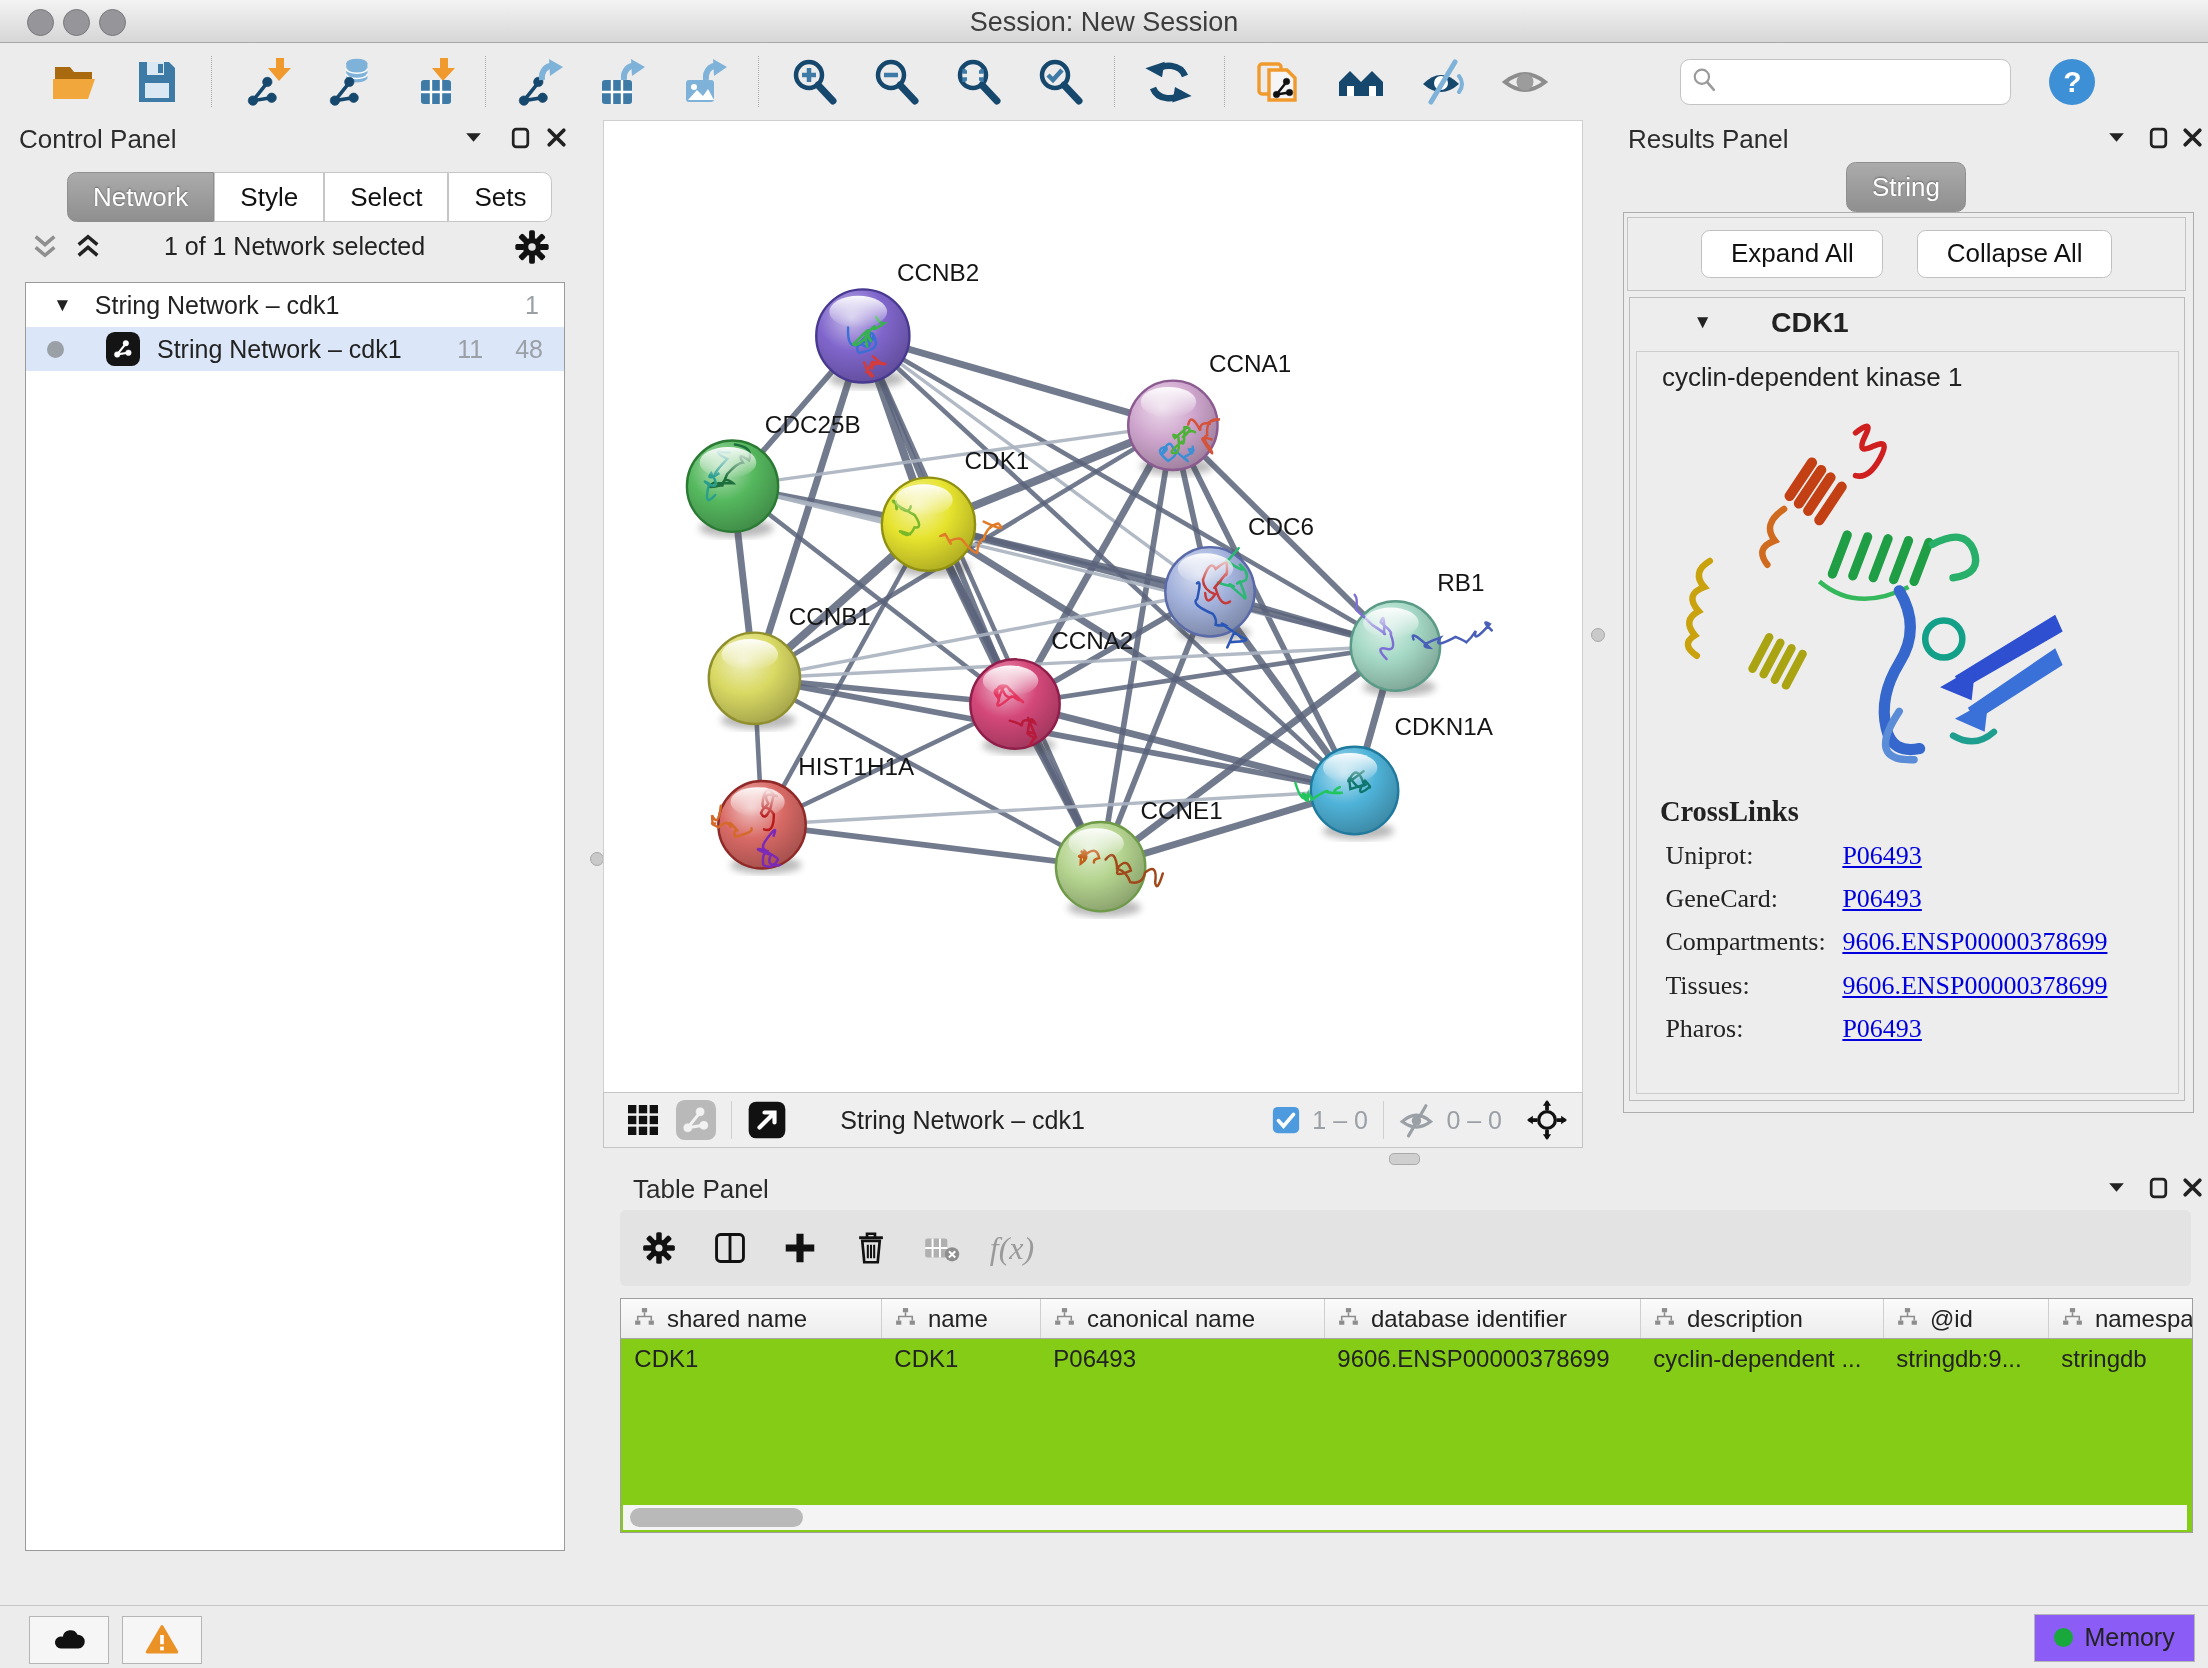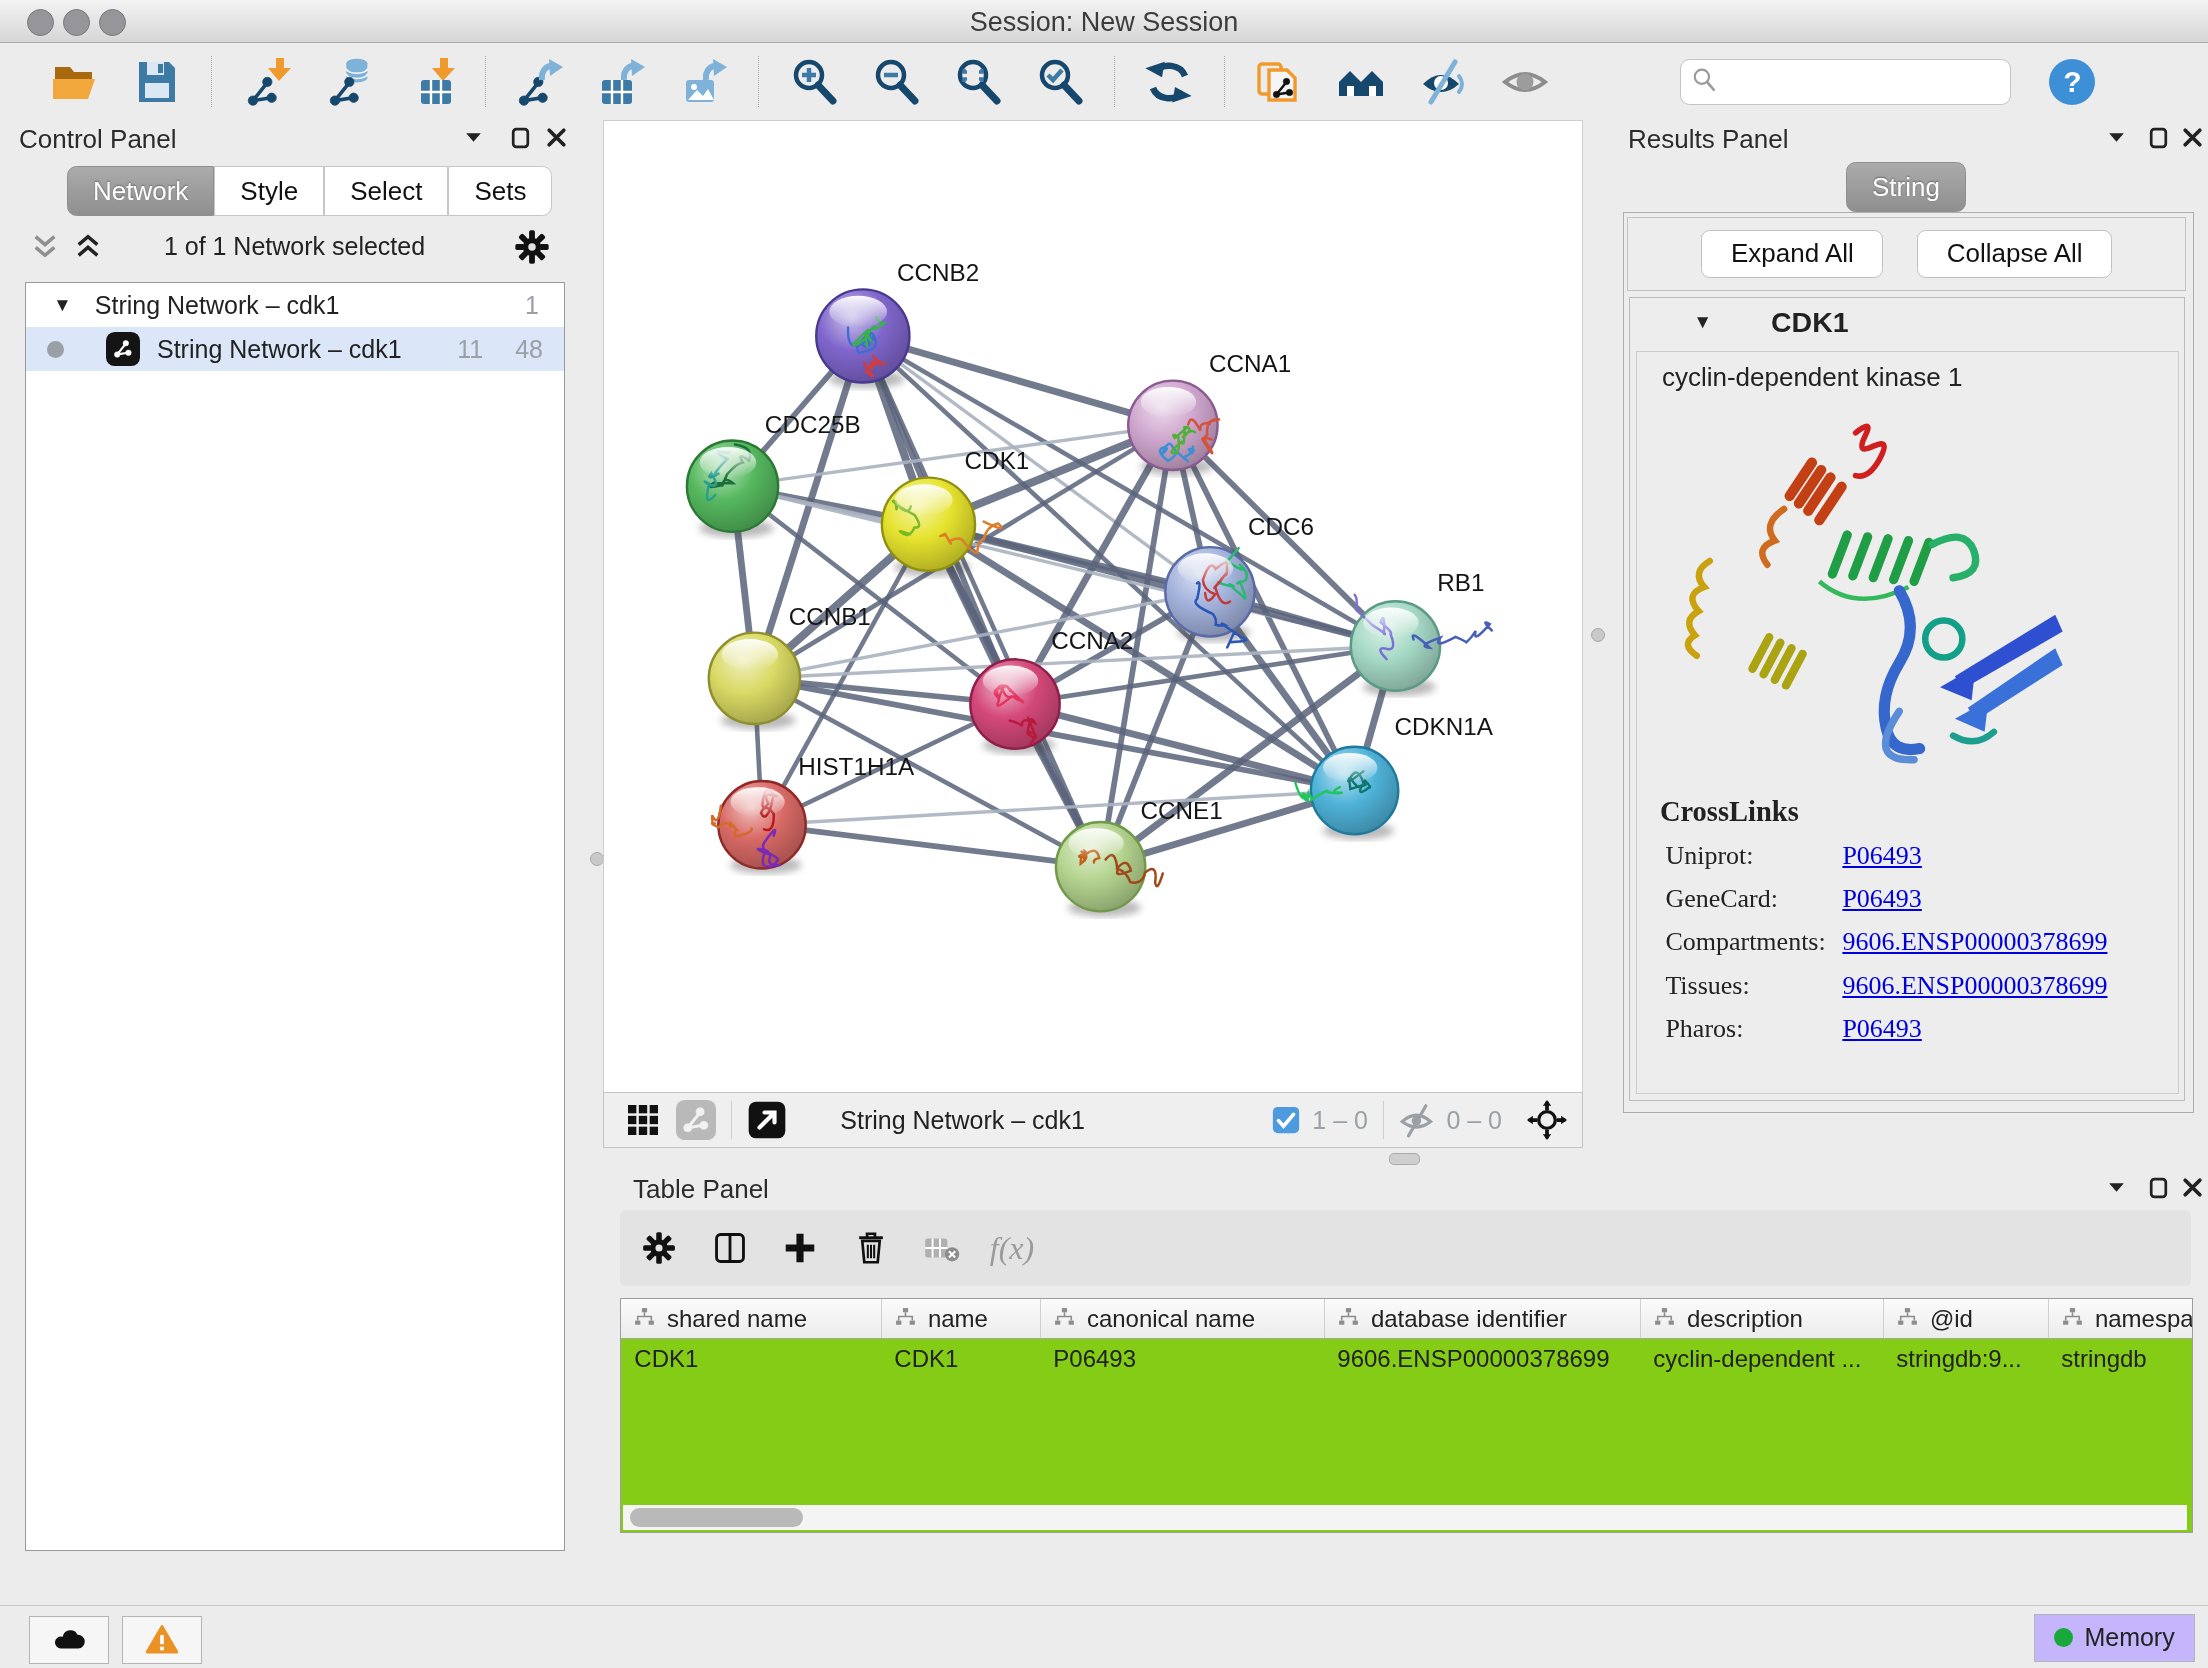--- a/index.html
+++ b/index.html
@@ -105,21 +105,21 @@
   .hscroll{position:absolute;left:1.9px;bottom:1.9px;width:1564px;height:25px;background:#f4f4f4;}
   .hthumb{position:absolute;left:7.6px;top:2.9px;width:173px;height:19px;border-radius:9.5px;
       background:#b9b9b9;}
   .bottom-tabs{position:absolute;left:0;top:377px;width:1605px;display:flex;justify-content:center;}
   
   .statusbar{left:0;top:1605px;width:2208px;height:63px;background:#ececec;
       border-top:1.9px solid #c6c6c6;}
   .sb-btn{position:absolute;top:9.5px;width:78px;height:46px;background:#f6f6f6;
       border:1.9px solid #b5b5b5;display:flex;align-items:center;justify-content:center;}
   .sb-btn svg{width:34px;height:34px;}
-  .mem-btn{position:absolute;top:7.6px;right:13.3px;height:46px;background:#c4b5fd;
+  .mem-btn{position:absolute;top:7.6px;right:13.3px;height:46px;background:#8b5cf6;
       border:1.9px solid #b5b5b5;display:flex;align-items:center;gap:11.4px;
       padding:0 19px;font-size:25px;}
   .mem-dot{width:19px;height:19px;border-radius:50%;}
 </style>
 </head>
 <body>
 
 <div class="app">
 
   <div class="abs titlebar">
@@ -312,21 +312,21 @@
         <svg viewBox="0 0 24 24">
           <rect x="5" y="4" width="14" height="17" rx="3" fill="none" stroke="#222" stroke-width="2.6"></rect>
         </svg>
       </span>
     <span class="abs win-ic" style="left:540px;top:1.9px;">
         <svg viewBox="0 0 24 24">
           <path d="M5 5 19 19 M19 5 5 19" stroke="#222" stroke-width="3.6" stroke-linecap="round"></path>
         </svg>
       </span>
 
-    <div class="abs seg" style="left:67px;top:46px;" id="ctrl-tabs">
+    <div class="abs seg" style="left:67px;top:52px;" id="ctrl-tabs">
         <div class="tab active">Network</div>
         <div class="tab ">Style</div>
         <div class="tab ">Select</div>
         <div class="tab ">Sets</div>
       </div>
 
     <span class="abs" style="left:28.5px;top:110px;width:32px;height:32px;">
       <svg viewBox="0 0 24 24">
           <path d="M5 5 l7 6 7-6 M5 13 l7 6 7-6" stroke="#8f8f8f" stroke-width="2.6" fill="none"></path>
         </svg></span>

